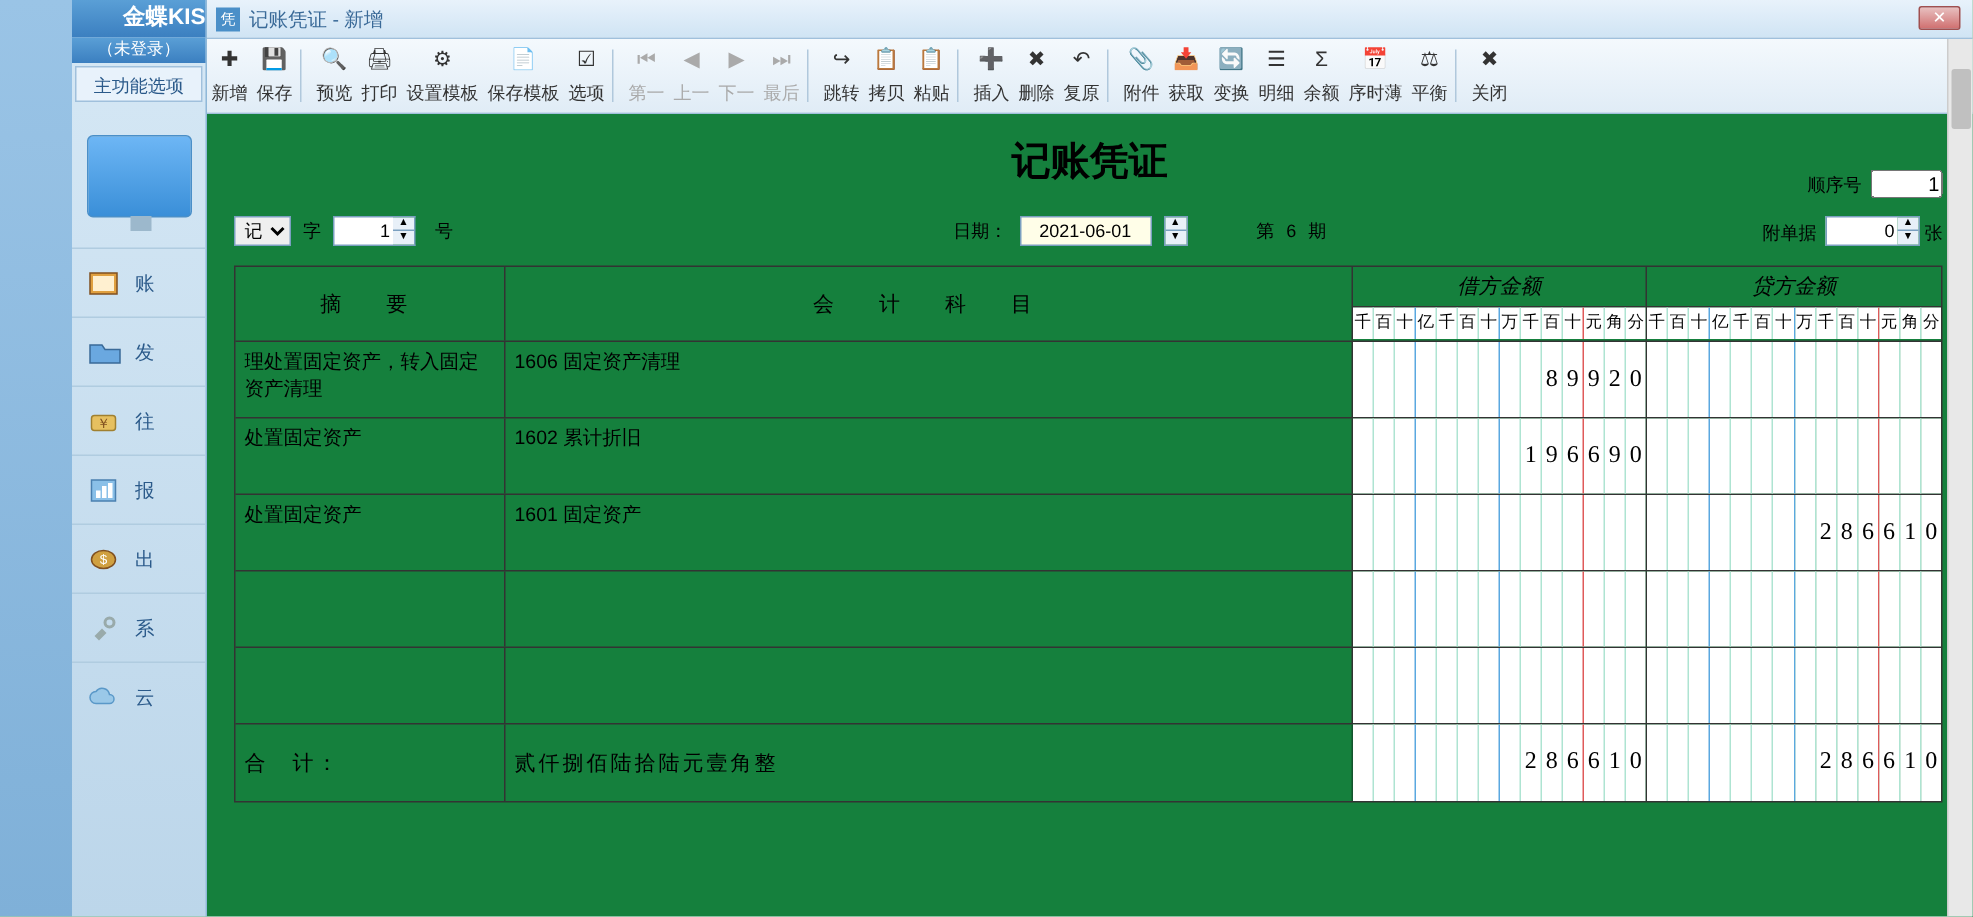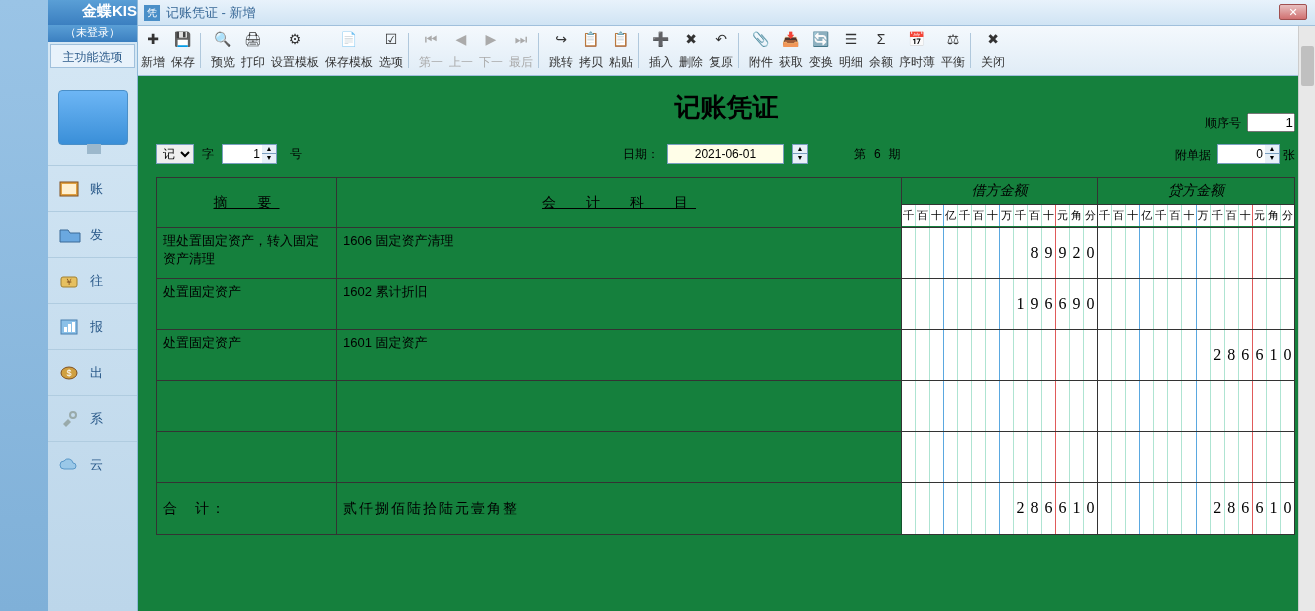--- a/index.html
+++ b/index.html
@@ -32,34 +32,34 @@
 
 .content { flex: 1; background: #15803d; padding: 8px 10px; overflow: auto; }
 .doc-title { text-align: center; font-size: 26px; font-family: SimSun, serif; font-weight: bold; padding: 6px 0 16px; }
 .header-row { display: flex; align-items: center; gap: 8px; padding-left: 8px; position: relative; height: 26px; }
 .header-row select, .header-row input { font-size: 12px; border: 1px solid #7a9fc0; height: 20px; padding: 0 2px; }
 .num-spin { width: 60px; display: inline-flex; }
 .num-spin input { width: 40px; text-align: right; border-right: none; }
 .spin-btns { display: flex; flex-direction: column; border: 1px solid #7a9fc0; border-left: none; }
 .spin-btns span { width: 14px; height: 9px; font-size: 7px; text-align: center; line-height: 8px; background: #e8f0f8; cursor: pointer; border-bottom: 1px solid #7a9fc0; }
 .spin-btns span:last-child { border-bottom: none; }
-.date-box { width: 117px; background: #fffee8; text-align: center; }
+.date-box { width: 88px; background: #fffee8; text-align: center; }
 .seq-right { position: absolute; right: 10px; display: flex; align-items: flex-end; gap: 6px; }
 .seq-right input { width: 48px; text-align: right; }
 
 .voucher { border: 1px solid #333; margin-top: 10px; margin-left: 8px; margin-right: 10px; }
 .vrow { display: flex; border-bottom: 1px solid #333; min-height: 51px; }
 .vrow.head { min-height: 0; }
 .vrow:last-child { border-bottom: none; }
 .col-summary { width: 180px; border-right: 1px solid #333; padding: 4px 6px; font-size: 13px; }
 .col-account { flex: 1; border-right: 1px solid #333; padding: 4px 6px; font-size: 13px; }
 .col-amt { width: 196px; border-right: 1px solid #333; position: relative; }
 .col-amt:last-child { border-right: none; }
 
-.head .col-summary, .head .col-account { display: flex; align-items: center; justify-content: center; font-size: 14px; letter-spacing: 8px; text-decoration: underline; }
+.head .col-summary, .head .col-account { display: flex; align-items: center; justify-content: center; font-size: 14px; letter-spacing: 8px; }
 .amt-wrap { display: flex; flex-direction: column; }
 .amt-title { height: 27px; display: flex; align-items: center; justify-content: center; font-size: 14px; border-bottom: 1px solid #333; font-style: italic; }
 .amt-units { height: 21px; display: flex; }
 .unit { flex: 1; border-right: 1px solid #aee4d2; text-align: center; font-size: 11px; line-height: 21px; background: #fff; }
 .unit:nth-child(3), .unit:nth-child(7) { border-right: 1px solid #5aa8e0; }
 .unit:nth-child(11) { border-right: 1px solid #e05a5a; }
 .unit:last-child { border-right: none; }
 
 .amt-grid { height: 100%; display: flex; }
 .amt-grid .unit { height: 100%; line-height: 50px; font-size: 16px; font-family: SimSun, serif; }

